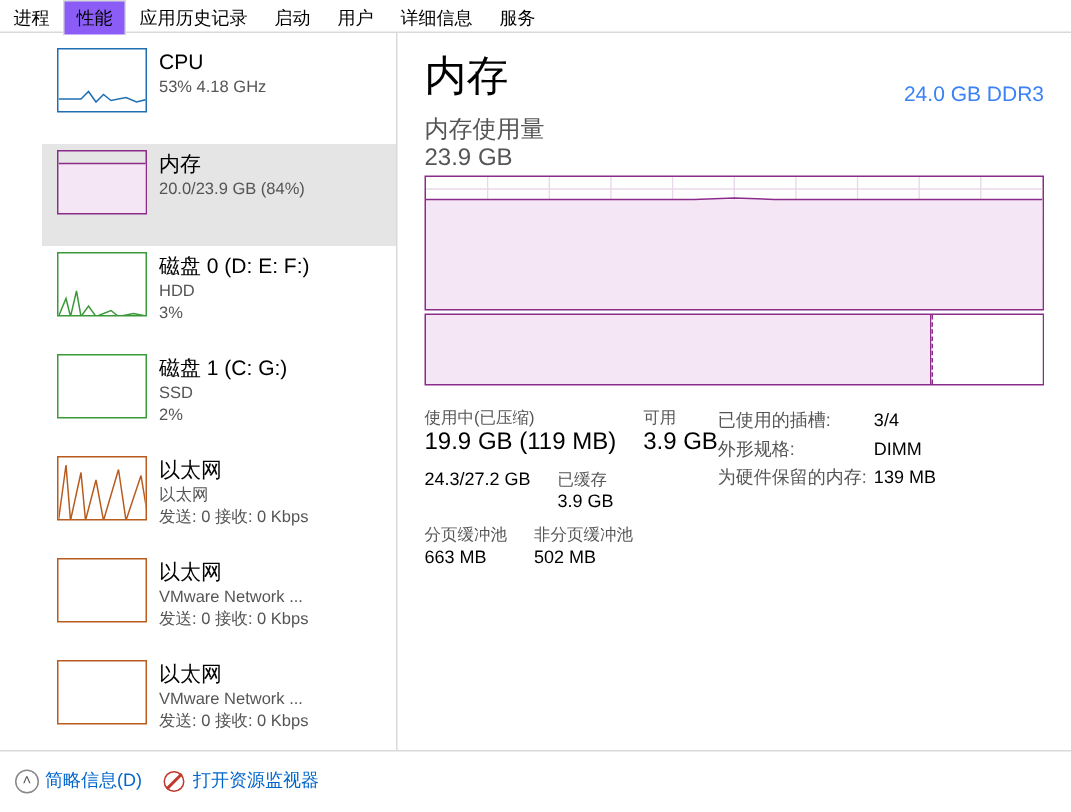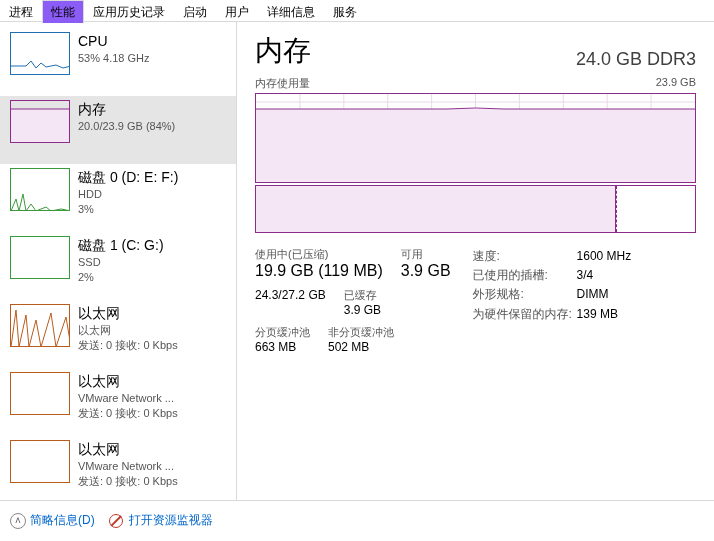--- a/index.html
+++ b/index.html
@@ -34,20 +34,21 @@
   }
   .content {
     display: flex;
     height: 478px;
   }
   .sidebar {
     width: 237px;
     border-right: 1px solid #d9d9d9;
     overflow: hidden;
     padding-top: 6px;
+    margin-left: 28px;
   }
   .side-item {
     display: flex;
     align-items: flex-start;
     padding: 4px 6px 4px 10px;
     height: 68px;
     cursor: pointer;
     white-space: nowrap;
   }
   .side-item.selected { background: #e5e5e5; }
@@ -66,22 +67,22 @@
   .side-sub { font-size: 11px; color: #555; }
 
   .main {
     flex: 1;
     padding: 10px 18px 0 18px;
     position: relative;
     overflow: hidden;
   }
   .hdr { display: flex; justify-content: space-between; align-items: flex-end; margin-bottom: 6px; }
   .hdr-title { font-size: 28px; font-weight: 400; }
-  .hdr-right { font-size: 18px; color: #404040; }
-  .graph-label-row { display: flex; justify-content: space-between; font-size: 11px; color: #555; margin-bottom: 2px; }
+  .hdr-right { font-size: 14px; color: #3b82f6; }
+  .graph-label-row { display: flex; justify-content: flex-end; font-size: 16px; color: #555; margin-bottom: 2px; flex-direction: column; }
   .graph {
     border: 1px solid #8b2c8b;
     height: 90px;
     position: relative;
     margin-bottom: 2px;
     background: #fff;
   }
   .graph-grid line { stroke: #e8d8e8; stroke-width:1; }
   .graph-fill { fill: #f4e6f4; }
   .graph-line { stroke: #8b2c8b; stroke-width:1; fill: none; }
@@ -90,21 +91,21 @@
     border: 1px solid #8b2c8b;
     height: 48px;
     position: relative;
     margin-bottom: 14px;
     display: flex;
   }
   .compo-used { background: #f4e6f4; border-right: 1px solid #8b2c8b; }
   .compo-free { background: #fff; }
   .compo-dashed { border-left: 1px dashed #8b2c8b; }
 
-  .stats { display: flex; gap: 22px; }
+  .stats { display: flex; }
   .stats-left { display: flex; flex-direction: column; gap: 8px; }
   .stat-row { display: flex; gap: 18px; }
   .stat-block .lbl { font-size: 11px; color: #555; }
   .stat-block .val-lg { font-size: 16px; }
   .stat-block .val-md { font-size: 12px; }
   .stats-right { font-size: 12px; }
   .stats-right .kv { display: flex; line-height: 1.6; }
   .stats-right .kv .k { width: 104px; color: #555; }
   .stats-right .kv .v { color: #000; }
 
@@ -301,24 +302,20 @@
             <div class="val-md">663 MB</div>
           </div>
           <div class="stat-block">
             <div class="lbl">非分页缓冲池</div>
             <div class="val-md">502 MB</div>
           </div>
         </div>
       </div>
       <div class="stats-right">
         <div class="kv">
-            <span class="k">速度:</span>
-            <span class="v">1600 MHz</span>
-          </div>
-        <div class="kv">
             <span class="k">已使用的插槽:</span>
             <span class="v">3/4</span>
           </div>
         <div class="kv">
             <span class="k">外形规格:</span>
             <span class="v">DIMM</span>
           </div>
         <div class="kv">
             <span class="k">为硬件保留的内存:</span>
             <span class="v">139 MB</span>

